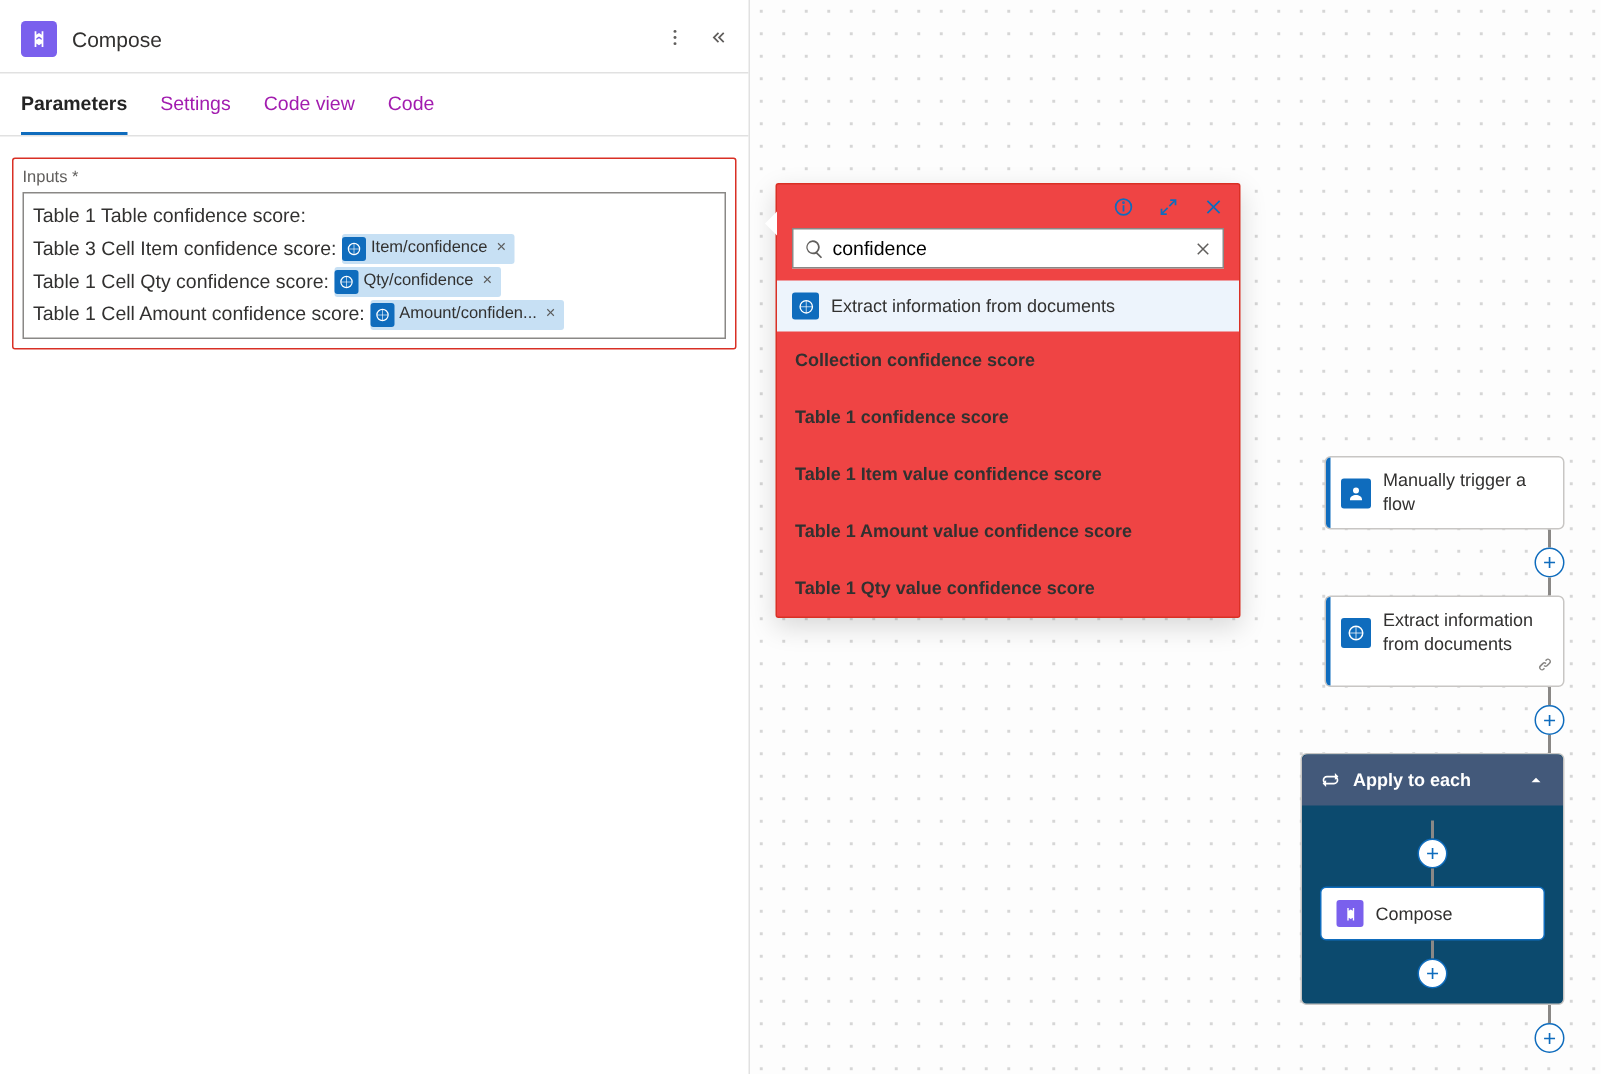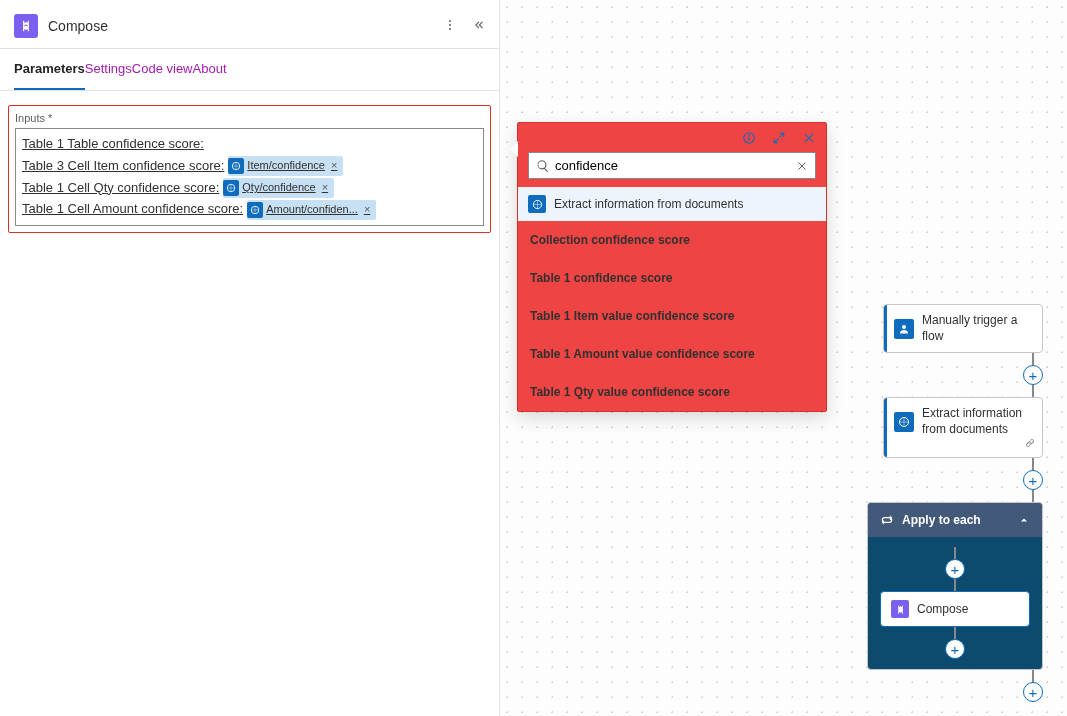--- a/index.html
+++ b/index.html
@@ -39,20 +39,21 @@
     align-items: center;
     justify-content: center;
   }
   .panel-icon svg { width: 14px; height: 14px; fill: #fff; }
   .panel-title { flex: 1; font-size: 14px; font-weight: 400; }
   .panel-actions { display: flex; gap: 14px; color: #605e5c; }
   .panel-actions svg { width: 14px; height: 14px; fill: currentColor; cursor: pointer; }
 
   .tabs {
     display: flex;
+    gap: 22px;
     padding: 0 14px;
     border-bottom: 1px solid #e1e1e1;
   }
   .tab {
     padding: 12px 0;
     font-size: 13px;
     color: #a21caf;
     cursor: pointer;
     border-bottom: 2px solid transparent;
   }
@@ -67,21 +68,21 @@
     border: 1px solid #d93025;
     border-radius: 2px;
     padding: 6px;
   }
   .inputs-label { font-size: 11px; color: #605e5c; margin-bottom: 4px; }
   .inputs-box {
     border: 1px solid #8a8886;
     padding: 4px 6px;
     line-height: 1.6;
   }
-  .row { display: flex; align-items: center; flex-wrap: wrap; gap: 4px; margin: 1px 0; text-decoration: underline;}
+  .row { display: flex; align-items: center; flex-wrap: wrap; gap: 4px; margin: 1px 0;}
   .token {
     display: inline-flex;
     align-items: center;
     background: #c7e0f4;
     border-radius: 2px;
     font-size: 11px;
     padding: 1px 3px 1px 0;
     gap: 3px;
     white-space: nowrap;
   }
@@ -302,21 +303,21 @@
             <path d="M13 6l-6 6 6 6 1.4-1.4L9.8 12l4.6-4.6z"></path>
             <path d="M19 6l-6 6 6 6 1.4-1.4L15.8 12l4.6-4.6z"></path>
           </svg></span>
     </div>
   </div>
 
   <div class="tabs">
     <div class="tab active">Parameters</div>
     <div class="tab">Settings</div>
     <div class="tab">Code view</div>
-    <div class="tab">About</div>
+    <div class="tab">Code</div>
   </div>
 
   <div class="inputs-area">
     <div class="inputs-label">Inputs *</div>
     <div class="inputs-box">
       <div class="row">
           <span>Table 1 Table confidence score:</span>
         </div>
       <div class="row">
         <span>Table 3 Cell Item confidence score:</span>

